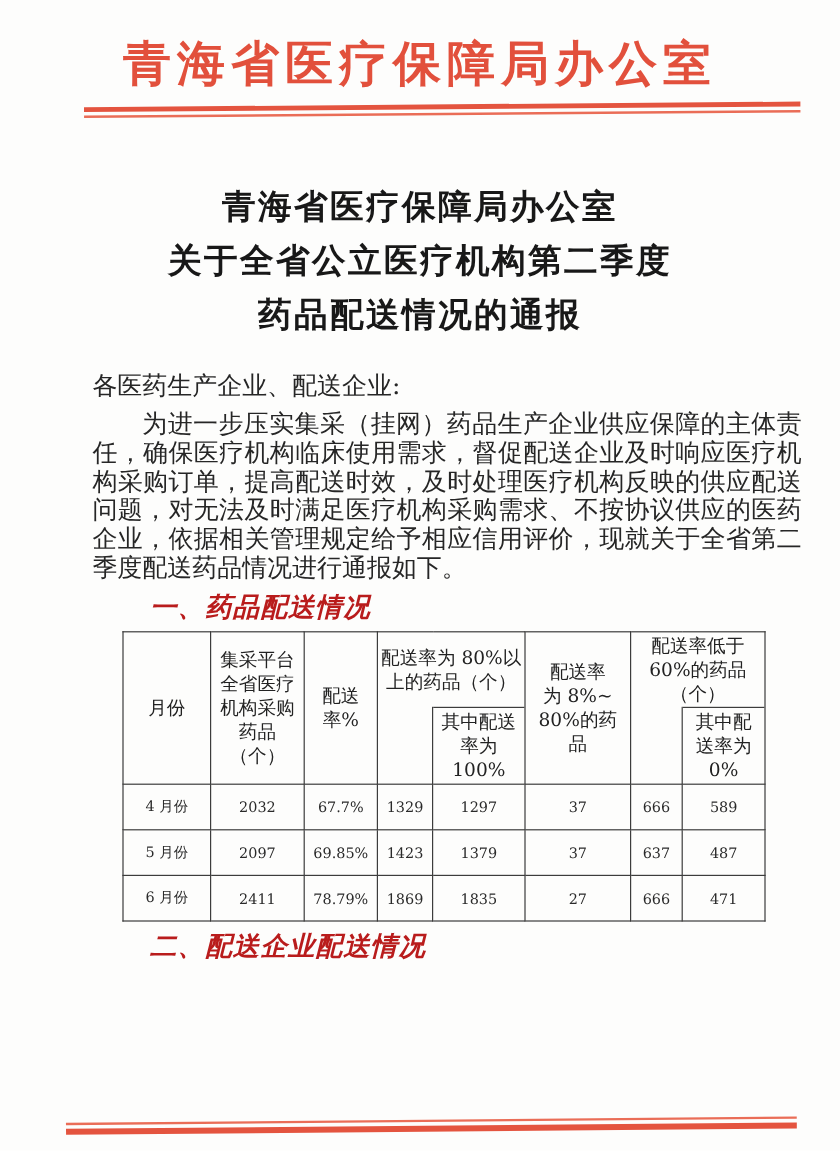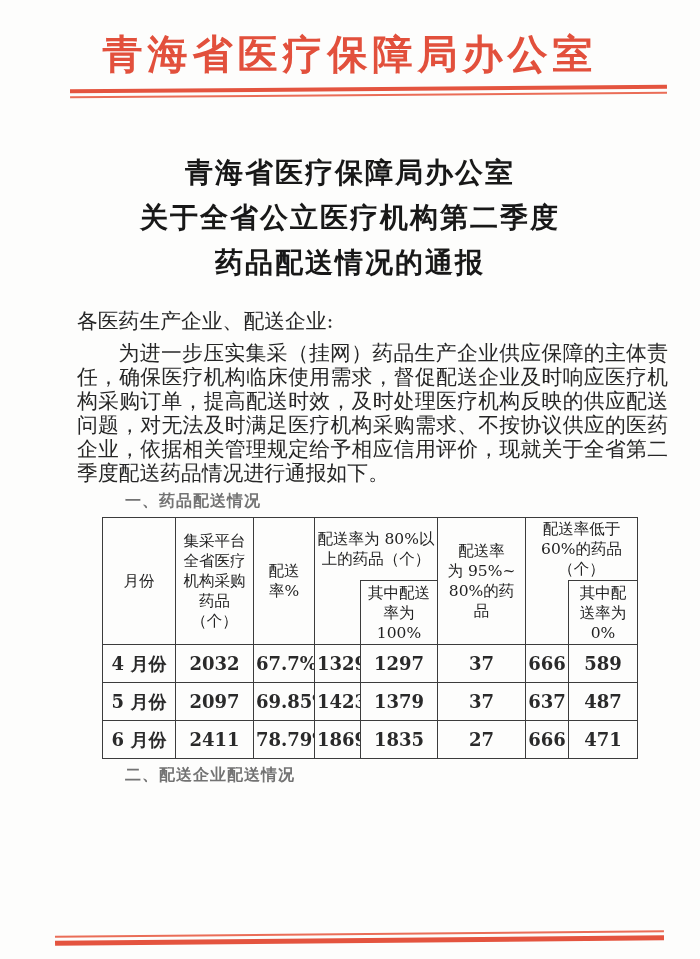--- a/index.html
+++ b/index.html
@@ -58,24 +58,25 @@
   }
   .paragraph {
     text-indent: 2em;
     text-align: justify;
     line-height: 24px;
   }
 
   .section-heading {
     margin: 6px 0 0 48px;
     font-family: "DejaVu Sans", "Liberation Sans", sans-serif;
-    font-size: 16px;
+    font-size: 22px;
     font-weight: 700;
-    color: #737373;
+    color: #b91c1c;
     letter-spacing: 1px;
+    font-style: italic;
   }
   .section-heading.s2 { }
 
   
   .delivery-table {
     margin: 5px 0 0 25px;
     border-collapse: collapse;
     table-layout: fixed;
     width: 535px;
     font-family: "DejaVu Serif", "Liberation Serif", serif;
@@ -91,21 +92,21 @@
     font-size: 15.5px;
     line-height: 20px;
     white-space: pre-line;
     color: #222;
   }
   .delivery-table .group { border-bottom: none; }
   .delivery-table .blank { border-top: none; }
   .hrow1 { height: 60px; }
   .hrow2 { height: 64px; margin-top: 40px; }
   .drow  { height: 38px; }
-  .drow td { font-size: 18px; color: #2a2a2a; font-weight: bold; }
+  .drow td { font-size: 12px; color: #2a2a2a; }
 
   
   .footer-rule {
     position: absolute;
     left: 55px;
     right: 36px;
     bottom: 16px;
     transform: rotate(-0.5deg);
   }
   .fr-thin  { height: 2px; background: #ea6d57; }
@@ -152,21 +153,21 @@
           <td rowspan="2" class="th">月份</td>
           <td rowspan="2" class="th">集采平台
 全省医疗
 机构采购
 药品（个）</td>
           <td rowspan="2" class="th">配送
 率%</td>
           <td colspan="2" class="th group">配送率为 80%以
 上的药品（个）</td>
           <td rowspan="2" class="th">配送率
-为 95%~
+为 8%~
 80%的药
 品</td>
           <td colspan="2" class="th group">配送率低于
 60%的药品
 （个）</td>
         </tr>
         <tr class="hrow2">
           <td class="th blank"></td>
           <td class="th sub">其中配送
 率为 100%</td>

